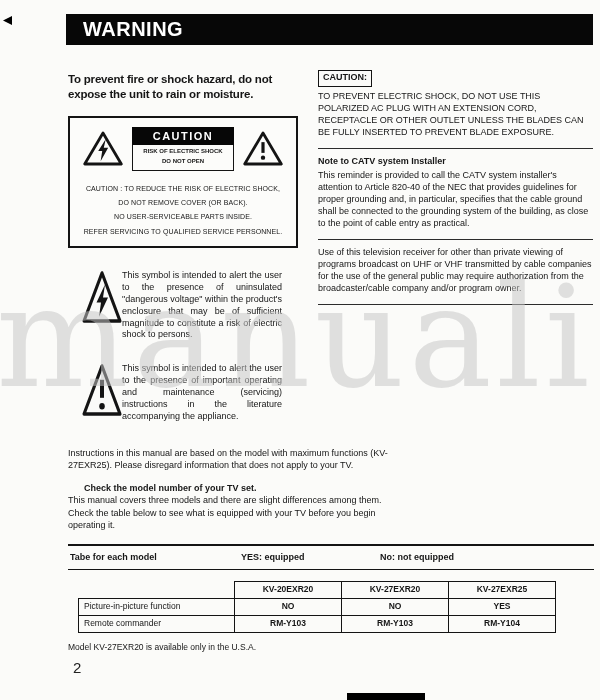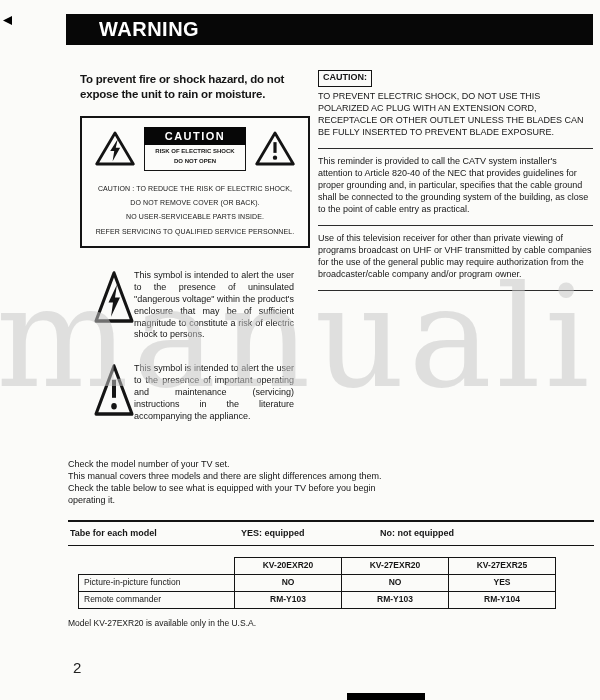--- a/index.html
+++ b/index.html
@@ -10,26 +10,26 @@
     color:#161616;
     position:relative;
     overflow:hidden;
   }
   .page { position:absolute; inset:0; background:#fbfbf9; }
 
   
   .bar { position:absolute; background:#070707; color:#fff; font-weight:bold;
          display:flex; align-items:center; }
   .warning-bar { left:66px; top:14px; width:527px; height:31px; font-size:20px;
-                 padding-left:33px; letter-spacing:.5px; }
+                 padding-left:17px; letter-spacing:.5px; }
   .identify-bar { left:66px; top:404px; width:527px; height:30px; font-size:18px;
                   padding-left:14px; }
 
   
-  .left-col { position:absolute; left:80px; top:72px; width:230px; }
+  .left-col { position:absolute; left:68px; top:72px; width:230px; }
   .intro-bold { font-size:11.5px; font-weight:bold; line-height:1.28; letter-spacing:-.2px; }
   .caution-box { margin-top:15px; border:2px solid #141414; padding:9px 5px 7px; background:#fcfcfa; }
   .label-row { display:flex; justify-content:center; align-items:flex-start; gap:9px; }
   .tri-small { width:40px; height:35px; margin-top:4px; flex:0 0 auto; }
   .c-label { width:102px; }
   .c-label-title { background:#070707; color:#fff; text-align:center; font-size:11px;
                    font-weight:bold; letter-spacing:1.5px; padding:3px 0; }
   .c-label-sub { border:1px solid #141414; border-top:none; text-align:center;
                  font-size:6px; line-height:1.6; padding:2px 0 3px; font-weight:bold; }
   .caution-lines { margin-top:11px; text-align:center; font-size:7px; line-height:2.05;
@@ -42,21 +42,21 @@
   .right-col { position:absolute; left:318px; top:70px; width:275px; font-size:9px; line-height:1.33; }
   .caution-tag { display:inline-block; border:1.5px solid #141414; font-weight:bold;
                  padding:1px 4px 2px; margin-bottom:4px; font-size:9px; }
   .rule { border:0; border-top:1px solid #2c2c2c; margin:9px 0 7px; }
   .catv-title { font-weight:bold; margin-bottom:2px; }
 
   
   .identify-section { position:absolute; left:68px; top:447px; width:526px;
                       font-size:9px; line-height:1.35; }
   .id-intro { width:335px; }
-  .check-title { font-weight:normal; margin-top:11px; }
+  .check-title { font-weight:bold; margin-top:11px;margin-left:16px; }
   .check-text { width:335px; }
   .legend-row { margin-top:13px; border-top:2px solid #141414; border-bottom:1px solid #141414;
                 display:flex; padding:5px 0 6px; font-weight:bold;gap:31px; }
   .legend-row span:nth-child(1){ width:142px; padding-left:2px; }
   .legend-row span:nth-child(2){ width:108px; }
   .model-table { border-collapse:collapse; margin:11px 0 0 10px; font-size:8.5px; }
   .model-table td { border:1px solid #141414; height:17px; text-align:center;
                     vertical-align:middle; padding:0 20px; }
   .model-table .corner { border-top:none; border-left:none; background:transparent; }
   .model-table .rowlabel { text-align:left; width:156px; font-weight:normal; padding-left:5px;margin-left:16px; }
@@ -142,28 +142,30 @@
         </svg>
       </span>
       <p class="symbol-text">This symbol is intended to alert the user to the presence of important operating and maintenance (servicing) instructions in the literature accompanying the appliance.</p>
     </div>
   </div>
 
   <div class="right-col">
     <span class="caution-tag">CAUTION:</span>
     <p>TO PREVENT ELECTRIC SHOCK, DO NOT USE THIS POLARIZED AC PLUG WITH AN EXTENSION CORD, RECEPTACLE OR OTHER OUTLET UNLESS THE BLADES CAN BE FULLY INSERTED TO PREVENT BLADE EXPOSURE.</p>
     <hr class="rule">
+    <p class="catv-title">Note to CATV system Installer</p>
     <p>This reminder is provided to call the CATV system installer's attention to Article 820-40 of the NEC that provides guidelines for proper grounding and, in particular, specifies that the cable ground shall be connected to the grounding system of the building, as close to the point of cable entry as practical.</p>
     <hr class="rule">
     <p>Use of this television receiver for other than private viewing of programs broadcast on UHF or VHF transmitted by cable companies for the use of the general public may require authorization from the broadcaster/cable company and/or program owner.</p>
     <hr class="rule">
   </div>
 
 
   <div class="identify-section">
+    <p class="id-intro">Instructions in this manual are based on the model with maximum functions (KV-27EXR25). Please disregard information that does not apply to your TV.</p>
     <p class="check-title">Check the model number of your TV set.</p>
     <p class="check-text">This manual covers three models and there are slight differences among them. Check the table below to see what is equipped with your TV before you begin operating it.</p>
 
     <div class="legend-row">
       <span>Tabe for each model</span>
       <span>YES: equipped</span>
       <span>No: not equipped</span>
     </div>
 
     <table class="model-table">

